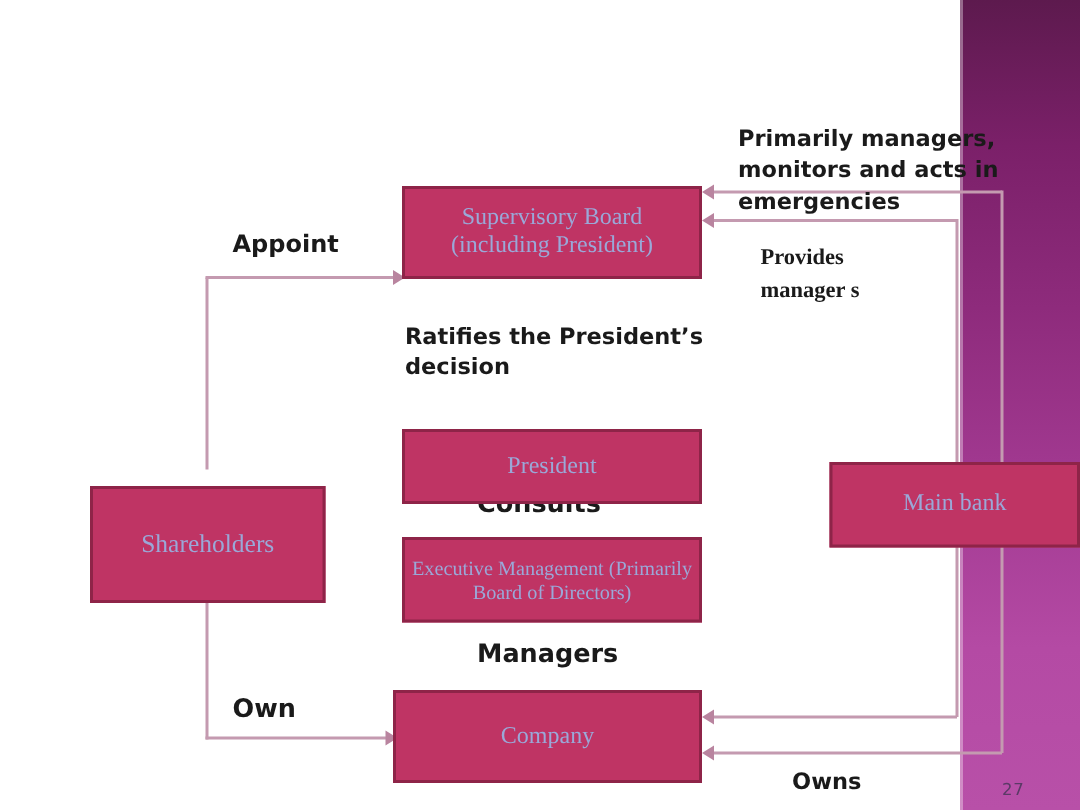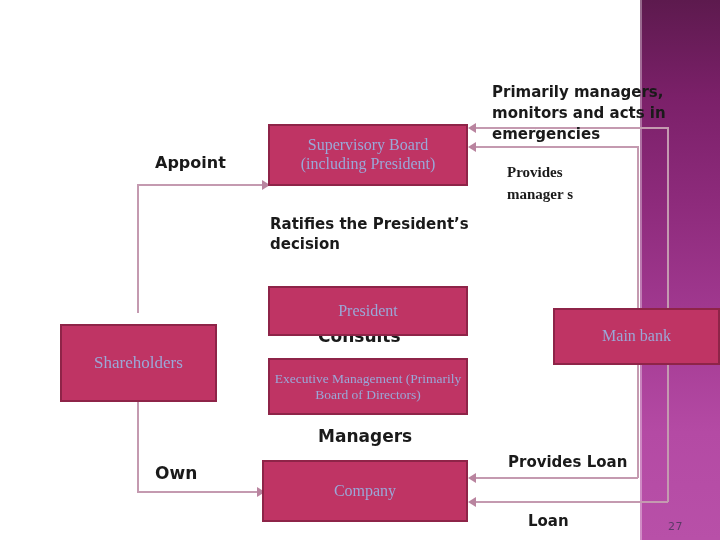--- a/index.html
+++ b/index.html
@@ -199,16 +199,15 @@
     <span class="bx-text">Main bank</span>
   </div>
 
   <div class="caption" id="cap-provides-managers-monitors">Primarily managers, monitors and acts in emergencies</div>
   <div class="caption" id="cap-provides-managers">Provides manager s</div>
   <div class="caption" id="cap-appoint">Appoint</div>
   <div class="caption" id="cap-ratifies">Ratifies the President’s decision</div>
   <div class="caption" id="cap-consults">Consults</div>
   <div class="caption" id="cap-managers">Managers</div>
   <div class="caption" id="cap-own">Own</div>
-  <div class="caption" id="cap-provloan">Provides Loan</div>
-  <div class="caption" id="cap-owns">Loan</div>
+  <div class="caption" id="cap-owns">Owns</div>
 
 </div>
 
 </body></html>

